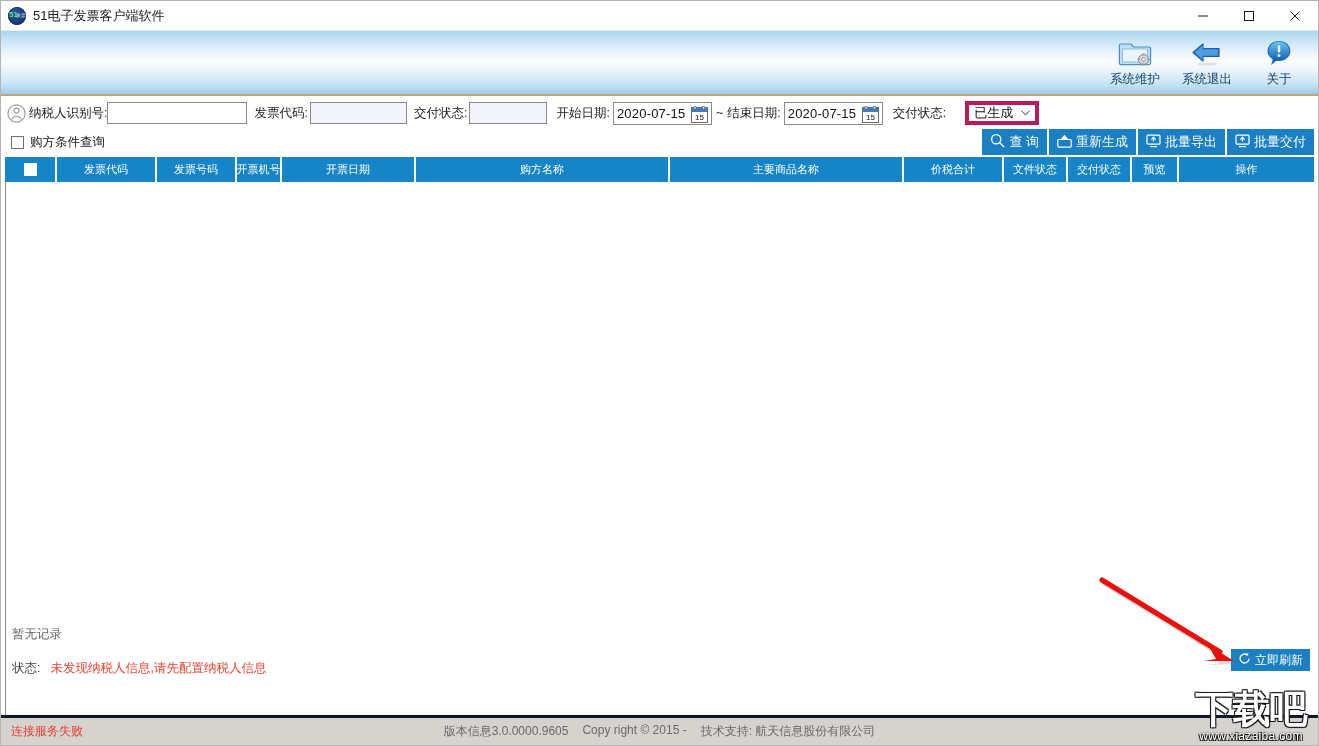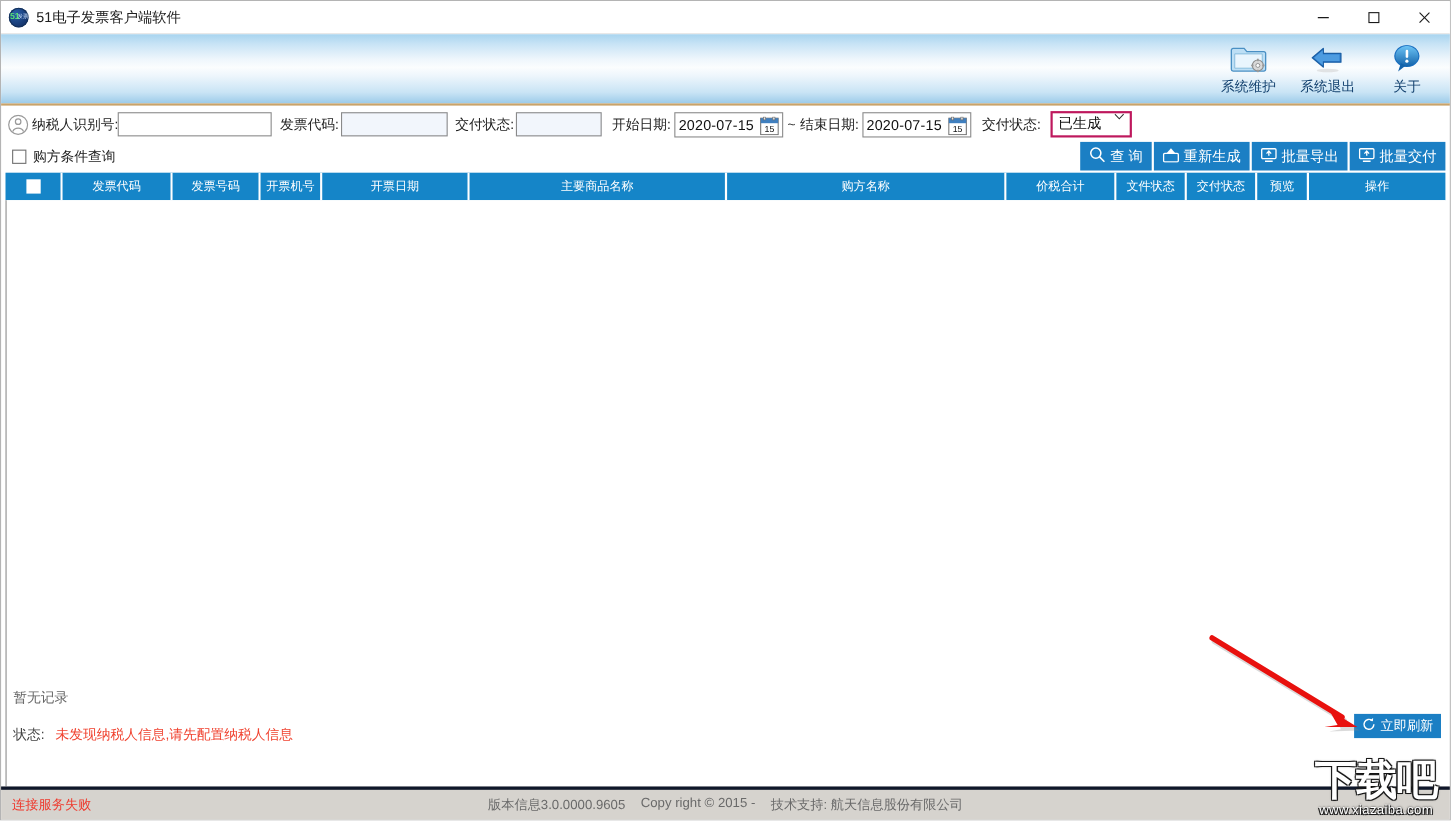--- a/index.html
+++ b/index.html
@@ -99,22 +99,22 @@
   .fld.num  { width: 78px; margin-left: 2px; }
   .datebox {
     height: 23px; width: 99px; background: #fff; border: 1px solid #8a8a8a;
     display: flex; align-items: center; margin-left: 3px; padding-left: 3px;
     position: relative;
   }
   .datebox .dtxt { font-size: 13px; color: #111; letter-spacing: .2px; }
   .cal-ico { position: absolute; right: 3px; top: 3px; }
   .tilde { margin: 0 4px; color: #333; }
   .statussel {
-    height: 24px; width: 74px; background: #fff; border: 2px solid #be185d;
-    display: flex; padding-left: 5px; margin-left: 9px;
+    height: 24px; width: 74px; background: #fff; border: 4px solid #be185d;
+    display: flex; align-items: center; padding-left: 5px; margin-left: 19px;
     position: relative; font-size: 13px; color: #111;
   }
   .statussel .caret {
     position: absolute; right: 5px; font-size: 9px; color: #444;
     font-family: "DejaVu Sans", sans-serif;
   }
 
   
   .row2 {
     height: 30px; min-height: 30px;
@@ -402,24 +402,24 @@
     </div>
   </div>
 
   <div class="tablewrap">
     <div class="thead">
       <div class="th" style="width:52px">
         <span class="hdrchk"></span>
       </div>
       <div class="th" style="width:100px">发票代码</div>
       <div class="th" style="width:80px">发票号码</div>
-      <div class="th" style="width:56px">开票机号</div>
+      <div class="th" style="width:45px">开票机号</div>
       <div class="th" style="width:134px">开票日期</div>
+      <div class="th" style="width:254px">购方名称</div>
       <div class="th" style="width:234px">主要商品名称</div>
-      <div class="th" style="width:254px">购方名称</div>
       <div class="th" style="width:100px">价税合计</div>
       <div class="th" style="width:64px">文件状态</div>
       <div class="th" style="width:64px">交付状态</div>
       <div class="th" style="width:47px">预览</div>
       <div class="th" style="flex:1">操作</div>
     </div>
 
     <div class="tbody">
       <div class="norec">暂无记录</div>
 

